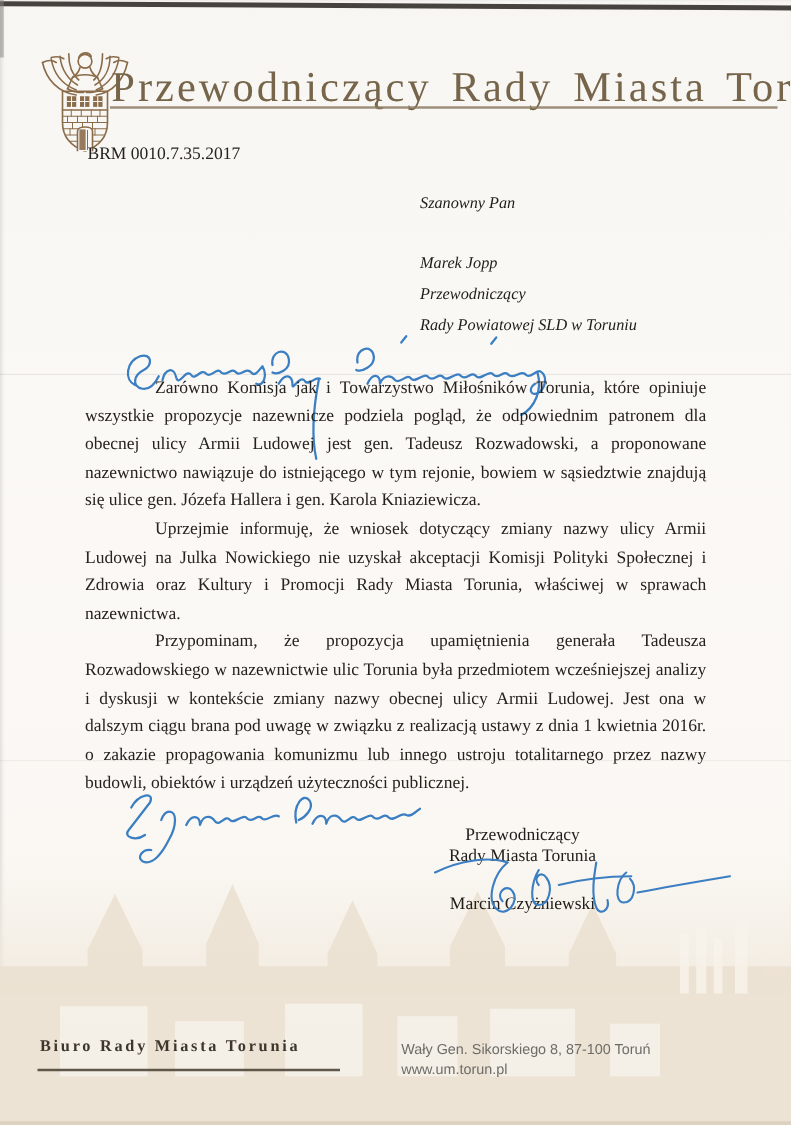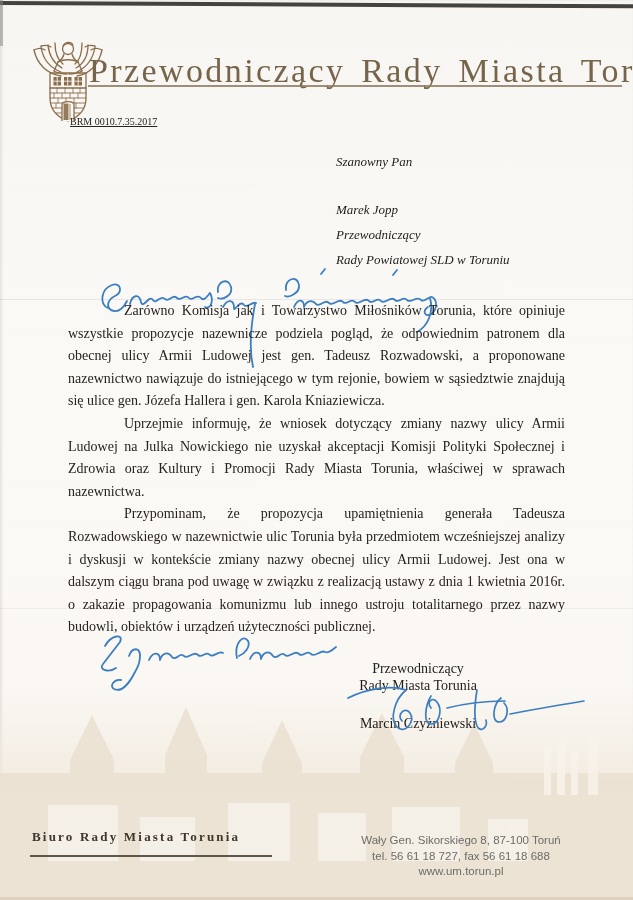--- a/index.html
+++ b/index.html
@@ -17,21 +17,21 @@
   .fold-1{top:299px;} .fold-2{top:608px;opacity:.6;}
 
   
   .crest{position:absolute;left:27px;top:36px;width:80px;height:90px;}
   .title{
     position:absolute;left:89px;top:52px;width:530px;
     font-size:34px;letter-spacing:2.4px;word-spacing:5px;color:#76654a;white-space:nowrap;
   }
   .title-rule{position:absolute;left:88px;top:85px;width:534px;height:2px;background:#8d7c64;opacity:.85;}
   .date-line{position:absolute;left:336px;top:89px;font-size:14.5px;color:#1f1d1a;}
-  .reference{position:absolute;left:70px;top:116px;font-size:10px;color:#262421;text-decoration:underline;}
+  .reference{position:absolute;left:70px;top:116px;font-size:14px;color:#262421;}
 
   
   .recipient div{position:absolute;left:336px;font-size:13px;color:#1f1d1a;font-style:italic;}
   .r-salutation{top:154px;} .r-name{top:202px;text-align:right;} .r-title{top:227px;} .r-org{top:252px;}
 
   
   .hw{position:absolute;pointer-events:none;}
   .hw-greeting{left:92px;top:262px;}
   .hw-closing{left:95px;top:626px;}
   .hw-signature{left:334px;top:682px;}
@@ -48,21 +48,21 @@
   .sig-role1{position:absolute;left:0;top:0;width:160px;}
   .sig-role2{position:absolute;left:0;top:17px;width:160px;}
   .sig-name{position:absolute;left:0;top:55px;width:160px;}
 
   
   .skyline{position:absolute;left:0;top:685px;width:633px;height:215px;}
 
   
   .footer-office{position:absolute;left:32px;top:829px;font-size:13px;letter-spacing:2.2px;color:#3e362c;font-weight:600;white-space:nowrap;}
   .footer-office-rule{position:absolute;left:30px;top:855px;width:242px;height:1.5px;background:#60564a;}
-  .footer-contact{position:absolute;right:32px;top:833px;width:280px;text-align:center;
+  .footer-contact{position:absolute;right:32px;top:833px;width:280px;text-align:left;
     font-family:"Liberation Sans", sans-serif;font-size:11.5px;line-height:15.5px;color:#6d6c68;}
 </style>
 </head>
 <body>
 
 <div class="page">
 
   <div class="scan-top-edge"></div>
   <div class="scan-left-edge"></div>
   <div class="fold-line fold-1"></div>
@@ -210,17 +210,16 @@
       <path d="M167,16 c-8,6 -10,24 -2,24 c8,0 11,-13 5,-19"></path>
       <path d="M113,26 c20,-5 38,-7 58,-7"></path>
       <path d="M176,32 c26,-5 50,-9 74,-13"></path>
     </g>
   </svg>
 
   <div class="footer-office">Biuro Rady Miasta Torunia</div>
   <div class="footer-office-rule"></div>
   <div class="footer-contact">
     <div>Wały Gen. Sikorskiego 8, 87-100 Toruń</div>
-    <div>tel.  56 61 18 727,  fax  56 61 18 688</div>
     <div>www.um.torun.pl</div>
   </div>
 
 </div>
 
 </body></html>

